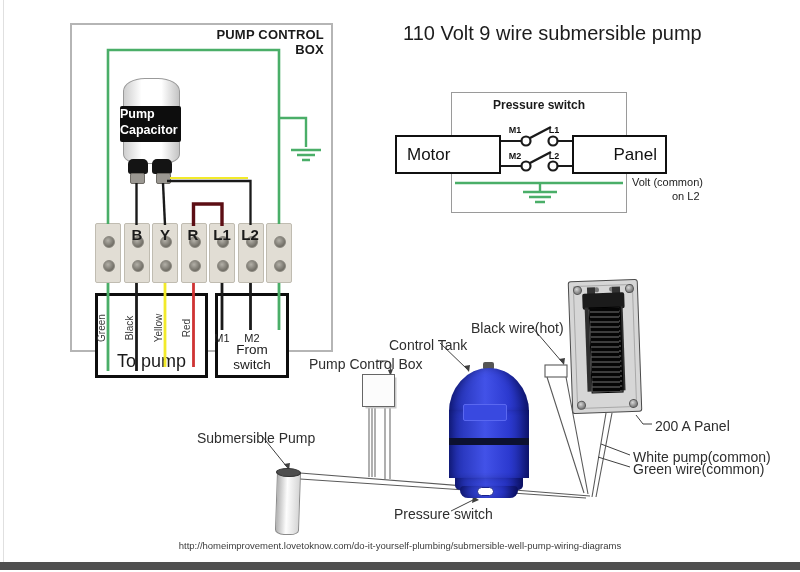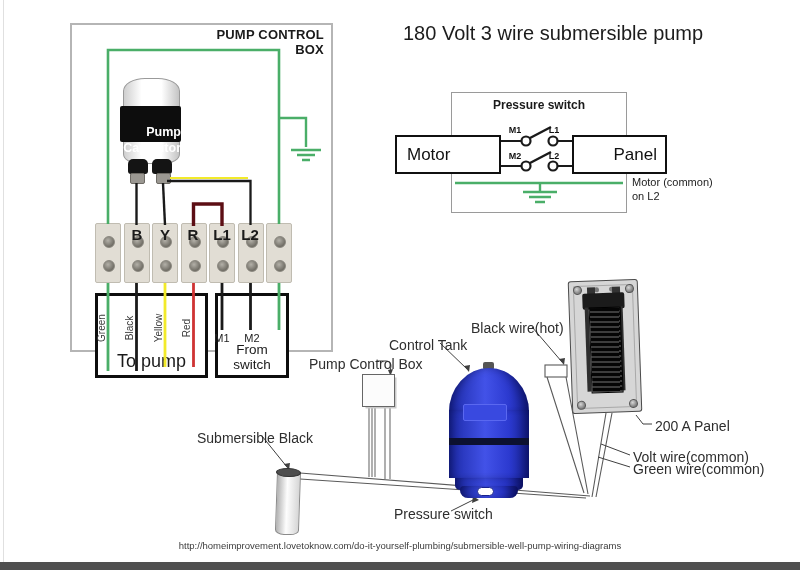--- a/index.html
+++ b/index.html
@@ -9,21 +9,21 @@
   .z0{z-index:0}.z1{z-index:1}.z3{z-index:3}
   svg{position:absolute;left:0;top:0;z-index:2;pointer-events:none;}
   svg.back{z-index:0;}
   
   .outer-box{left:70px;top:23px;width:259px;height:325px;border:2px solid #b5b5b5;background:#fff;}
   .pcb-title{left:198px;top:27px;width:126px;text-align:right;font-size:13px;font-weight:bold;letter-spacing:.2px;}
   .capacitor{left:123px;top:78px;width:55px;height:84px;
      background:linear-gradient(90deg,#cfcfcf,#ffffff 32%,#ffffff 68%,#c4c4c4);
      border:1px solid #9a9a9a;border-radius:22px 22px 16px 16px / 13px 13px 10px 10px;}
   .cap-band{left:120px;top:106px;width:61px;height:36px;background:#0d0d0d;border-radius:2px;
-     color:#fff;font-weight:bold;font-size:12.5px;text-align:right;line-height:1.3;padding-top:18px;box-sizing:border-box;}
+     color:#fff;font-weight:bold;font-size:12.5px;text-align:left;line-height:1.3;padding-top:0;box-sizing:border-box;}
   .cap-term{width:20px;height:15px;background:#141414;border-radius:5px 5px 3px 3px;top:159px;}
   .cap-nut{width:13px;height:9px;background:#9b9892;border:1px solid #6e6b65;border-radius:2px;top:173px;}
   .tblock{left:95px;top:223px;width:198px;height:60px;display:flex;gap:2.5px;}
   .tseg{width:26px;height:60px;background:#e1ddd4;border:1px solid #c0bcb1;box-sizing:border-box;border-radius:2px;position:relative;}
   .screw{position:absolute;left:7px;width:12px;height:12px;border-radius:50%;
      background:radial-gradient(circle at 40% 35%,#b3b0a8,#716e66 70%);border:1px solid #8a877f;box-sizing:border-box;}
   .screw.s1{top:12px}.screw.s2{top:36px}
   .tlabel{top:226px;width:26px;text-align:center;font-weight:bold;font-size:15px;}
   .group-box{top:293px;height:85px;border:3px solid #0d0d0d;background:#fff;box-sizing:border-box;}
   .group-label{position:absolute;left:0;right:0;bottom:3px;text-align:center;font-weight:normal;}
@@ -232,49 +232,49 @@
     <circle cx="553" cy="141" r="4.5" fill="#fff" class="s-black" stroke-width="2.2"></circle>
     <circle cx="526" cy="166" r="4.5" fill="#fff" class="s-black" stroke-width="2.2"></circle>
     <circle cx="553" cy="166" r="4.5" fill="#fff" class="s-black" stroke-width="2.2"></circle>
 
     <path d="M455,183 H623" class="s-green" stroke-width="2.6" fill="none"></path>
     <path d="M540,183 V191" class="s-green" stroke-width="2.4" fill="none"></path>
     <path d="M523,192 H557 M529,197 H551 M535,202 H545" class="s-green" stroke-width="2.4"></path>
   </svg>
 
   <div class="abs z3 pcb-title">PUMP CONTROL BOX</div>
-  <div class="abs z3 main-title">180 Volt 3 wire submersible pump</div>
+  <div class="abs z3 main-title">110 Volt 9 wire submersible pump</div>
 
   <div class="abs z3 tlabel" style="left:124px;">B</div>
   <div class="abs z3 tlabel" style="left:152px;">Y</div>
   <div class="abs z3 tlabel" style="left:180px;">R</div>
   <div class="abs z3 tlabel" style="left:209px;">L1</div>
   <div class="abs z3 tlabel" style="left:237px;">L2</div>
 
   <div class="abs z3 wire-rot" style="left:80px;top:322px;">Green</div>
   <div class="abs z3 wire-rot" style="left:108px;top:322px;">Black</div>
   <div class="abs z3 wire-rot" style="left:137px;top:322px;">Yellow</div>
   <div class="abs z3 wire-rot" style="left:165px;top:322px;">Red</div>
   <div class="abs z3 mlabel" style="left:209px;">M1</div>
   <div class="abs z3 mlabel" style="left:239px;">M2</div>
 
   <div class="abs z3 ps-title">Pressure switch</div>
   <div class="abs z3 clabel" style="left:505px;top:125px;">M1</div>
   <div class="abs z3 clabel" style="left:544px;top:125px;">L1</div>
   <div class="abs z3 clabel" style="left:505px;top:151px;">M2</div>
   <div class="abs z3 clabel" style="left:544px;top:151px;">L2</div>
-  <div class="abs z3 note" style="top:176px;">Motor (common)</div>
-  <div class="abs z3 note" style="top:190px;">on L2</div>
+  <div class="abs z3 note" style="top:176px;">Volt (common)</div>
+  <div class="abs z3 note" style="top:190px;margin-left:40px;">on L2</div>
 
   <div class="abs z3 ill-label" style="left:309px;top:356px;">Pump Control Box</div>
-  <div class="abs z3 ill-label" style="left:197px;top:430px;">Submersible Black</div>
+  <div class="abs z3 ill-label" style="left:197px;top:430px;">Submersible Pump</div>
   <div class="abs z3 ill-label" style="left:389px;top:337px;">Control Tank</div>
   <div class="abs z3 ill-label" style="left:471px;top:320px;">Black wire(hot)</div>
   <div class="abs z3 ill-label" style="left:394px;top:506px;">Pressure switch</div>
   <div class="abs z3 ill-label" style="left:655px;top:418px;">200 A Panel</div>
-  <div class="abs z3 ill-label" style="left:633px;top:449px;">Volt wire(common)</div>
+  <div class="abs z3 ill-label" style="left:633px;top:449px;">White pump(common)</div>
   <div class="abs z3 ill-label" style="left:633px;top:461px;">Green wire(common)</div>
 
   <div class="abs z3 footer-url">http://homeimprovement.lovetoknow.com/do-it-yourself-plumbing/submersible-well-pump-wiring-diagrams</div>
   <div class="abs z3 bottom-bar"></div>
   <div class="abs z0 edge-line"></div>
 
 </div>
 
 </body></html>

